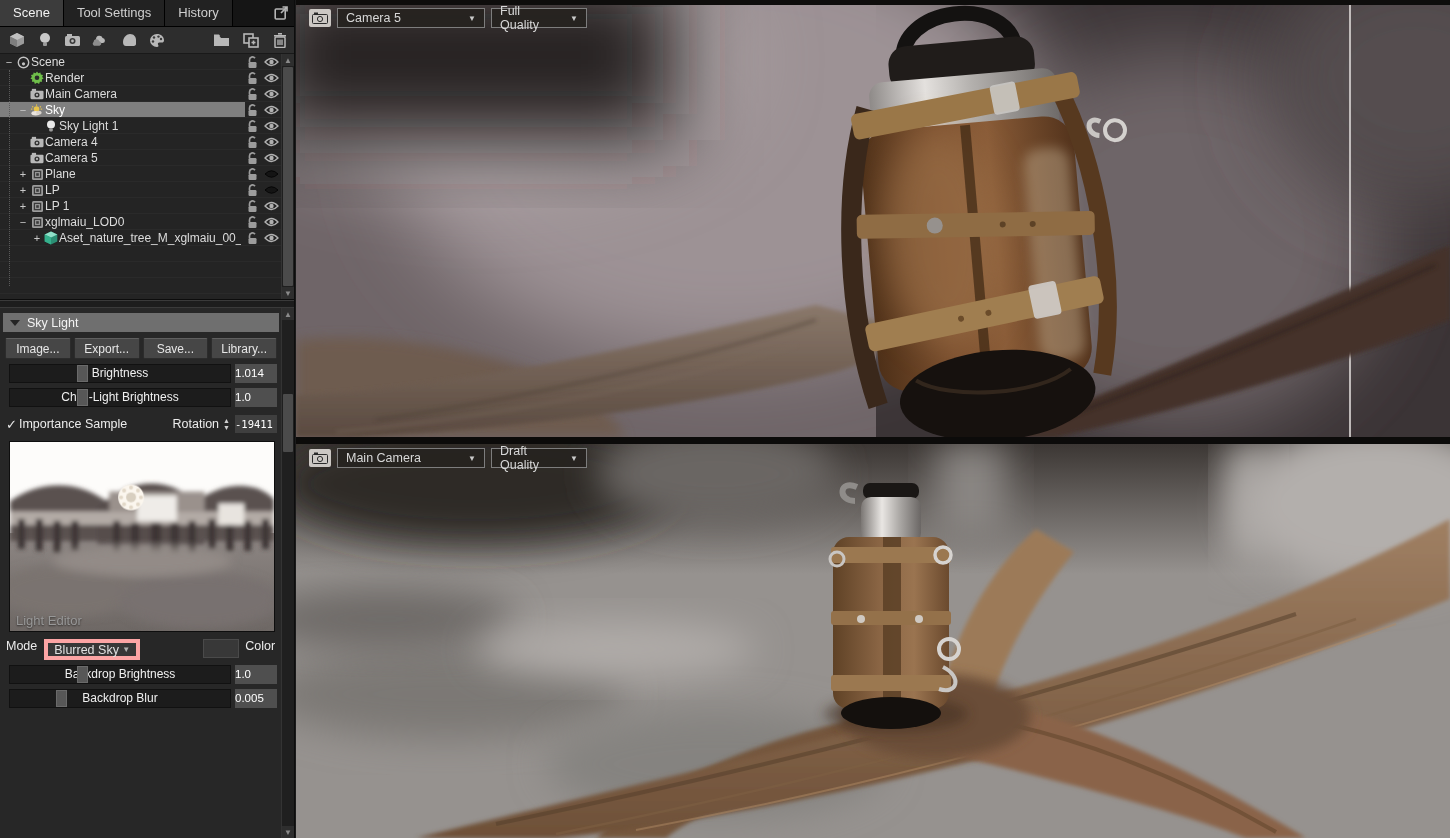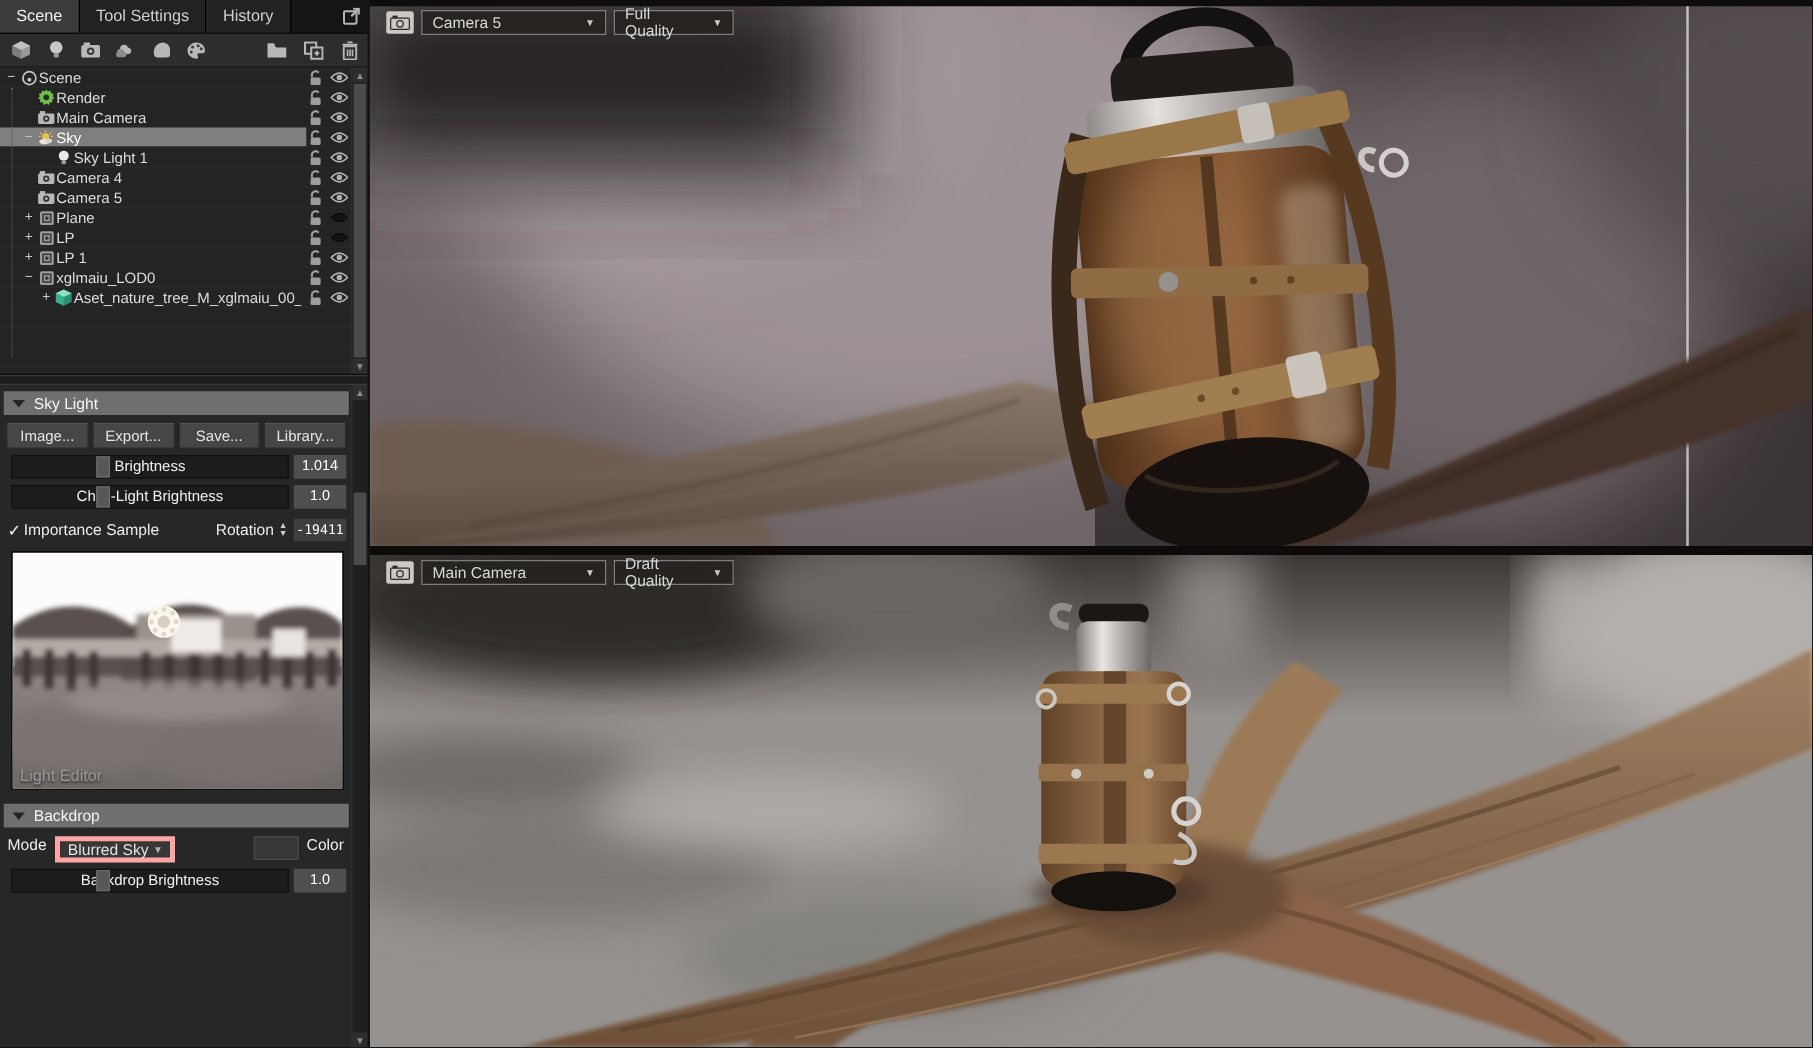--- a/index.html
+++ b/index.html
@@ -40,21 +40,21 @@
   
   .props { position:relative; height:530px; background:#272727; padding-right:14px; overflow:hidden; }
   .panel-header { margin:5px 1px 0 3px; height:19px; background:#6f6f6f; color:#f4f4f4; font-size:12.5px; display:flex; align-items:center; padding-left:7px; }
   .panel-header .tri { width:0; height:0; border-left:5px solid transparent; border-right:5px solid transparent; border-top:6px solid #252525; margin-right:7px; }
   .btn-row { margin:6px 3px 0 5px; display:flex; gap:3px; height:21px;justify-content:space-between; }
   .btn { flex:1; background:#464646; border:1px solid #2c2c2c; border-top-color:#5f5f5f; border-radius:2px; color:#e6e6e6; font-size:12px; display:flex; align-items:center; justify-content:center; font-family:inherit; }
   .slider-row { margin:5px 3px 0 9px; height:19px; display:flex; gap:4px; }
   .sl-track { flex:1; position:relative; background:#1c1c1c; border:1px solid #111;padding-left:36px; }
   .sl-label { position:absolute; inset:0; text-align:center; line-height:17px; color:#f0f0f0; font-size:12px; }
   .sl-handle { position:absolute; top:0; bottom:0; width:11px; background:#575757; border:1px solid #6a6a6a; }
-  .val { width:42px; background:#4f4f4f; color:#fff; font-size:11.5px; text-align:center; line-height:19px; }
+  .val { width:42px; background:#4f4f4f; color:#fff; font-size:11.5px; text-align:left; line-height:19px; }
   .val.mono { font-family:"DejaVu Sans Mono", monospace; font-size:10.5px; background:#3f3f3f; }
   .check-row { margin:7px 3px 0 6px; height:20px; display:flex; align-items:center; font-size:12.5px; color:#ececec; }
   .checkmark { font-size:13px; color:#e8e8e8; margin-right:2px; }
   .spacer { flex:1; }
   .rot-label { margin-right:4px; }
   .spinner { display:flex; flex-direction:column; justify-content:center; margin-right:5px; color:#cfcfcf; font-size:7px; line-height:7px; }
   .preview { margin:7px 3px 0 9px; width:266px; height:191px; border:1px solid #0e0e0e; background:#000; position:relative; }
   .preview svg { display:block; width:100%; height:100%; }
   .preview .pv-label { position:absolute; left:6px; bottom:3px; color:#989898; font-size:13px; text-shadow:0 1px 2px rgba(0,0,0,.6); }
   .mode-row { margin:7px 3px 0 6px; height:21px; display:flex; font-size:12.5px; color:#ececec; }
@@ -555,40 +555,43 @@
               <circle cx="115" cy="49" r="2"></circle>
                 <circle cx="129" cy="49" r="2"></circle>
                 <circle cx="115" cy="63" r="2"></circle>
                 <circle cx="129" cy="63" r="2"></circle>
             </g>
           </g>
         </svg>
         <div class="pv-label">Light Editor</div>
       </div>
 
-      <div class="panel-header" style="margin-top:11px;">
-        <span class="tri"></span>
-        <span>Backdrop</span>
-      </div>
       <div class="mode-row">
         <span>Mode</span>
         <span class="dd-small">
           <span>Blurred Sky</span>
           <span class="caret">▼</span>
         </span>
         <span class="swatch"></span>
         <span>Color</span>
       </div>
       <div id="bd-sliders">
           <div class="slider-row">
             <div class="sl-track">
               <div class="sl-label">Backdrop Brightness</div>
               <div class="sl-handle" style="left: calc(32% - 3.52px);"></div>
             </div>
             <div class="val">1.0</div>
+          </div>
+          <div class="slider-row">
+            <div class="sl-track">
+              <div class="sl-label">Backdrop Blur</div>
+              <div class="sl-handle" style="left: calc(22% - 2.42px);"></div>
+            </div>
+            <div class="val">0.005</div>
           </div>
         </div>
 
       <div class="vscroll" style="top:0; bottom:0;">
         <div class="arr up">▲</div>
         <div class="thumb" style="top:86px; height:58px;"></div>
         <div class="arr dn">▼</div>
       </div>
     </div>
   </div>

